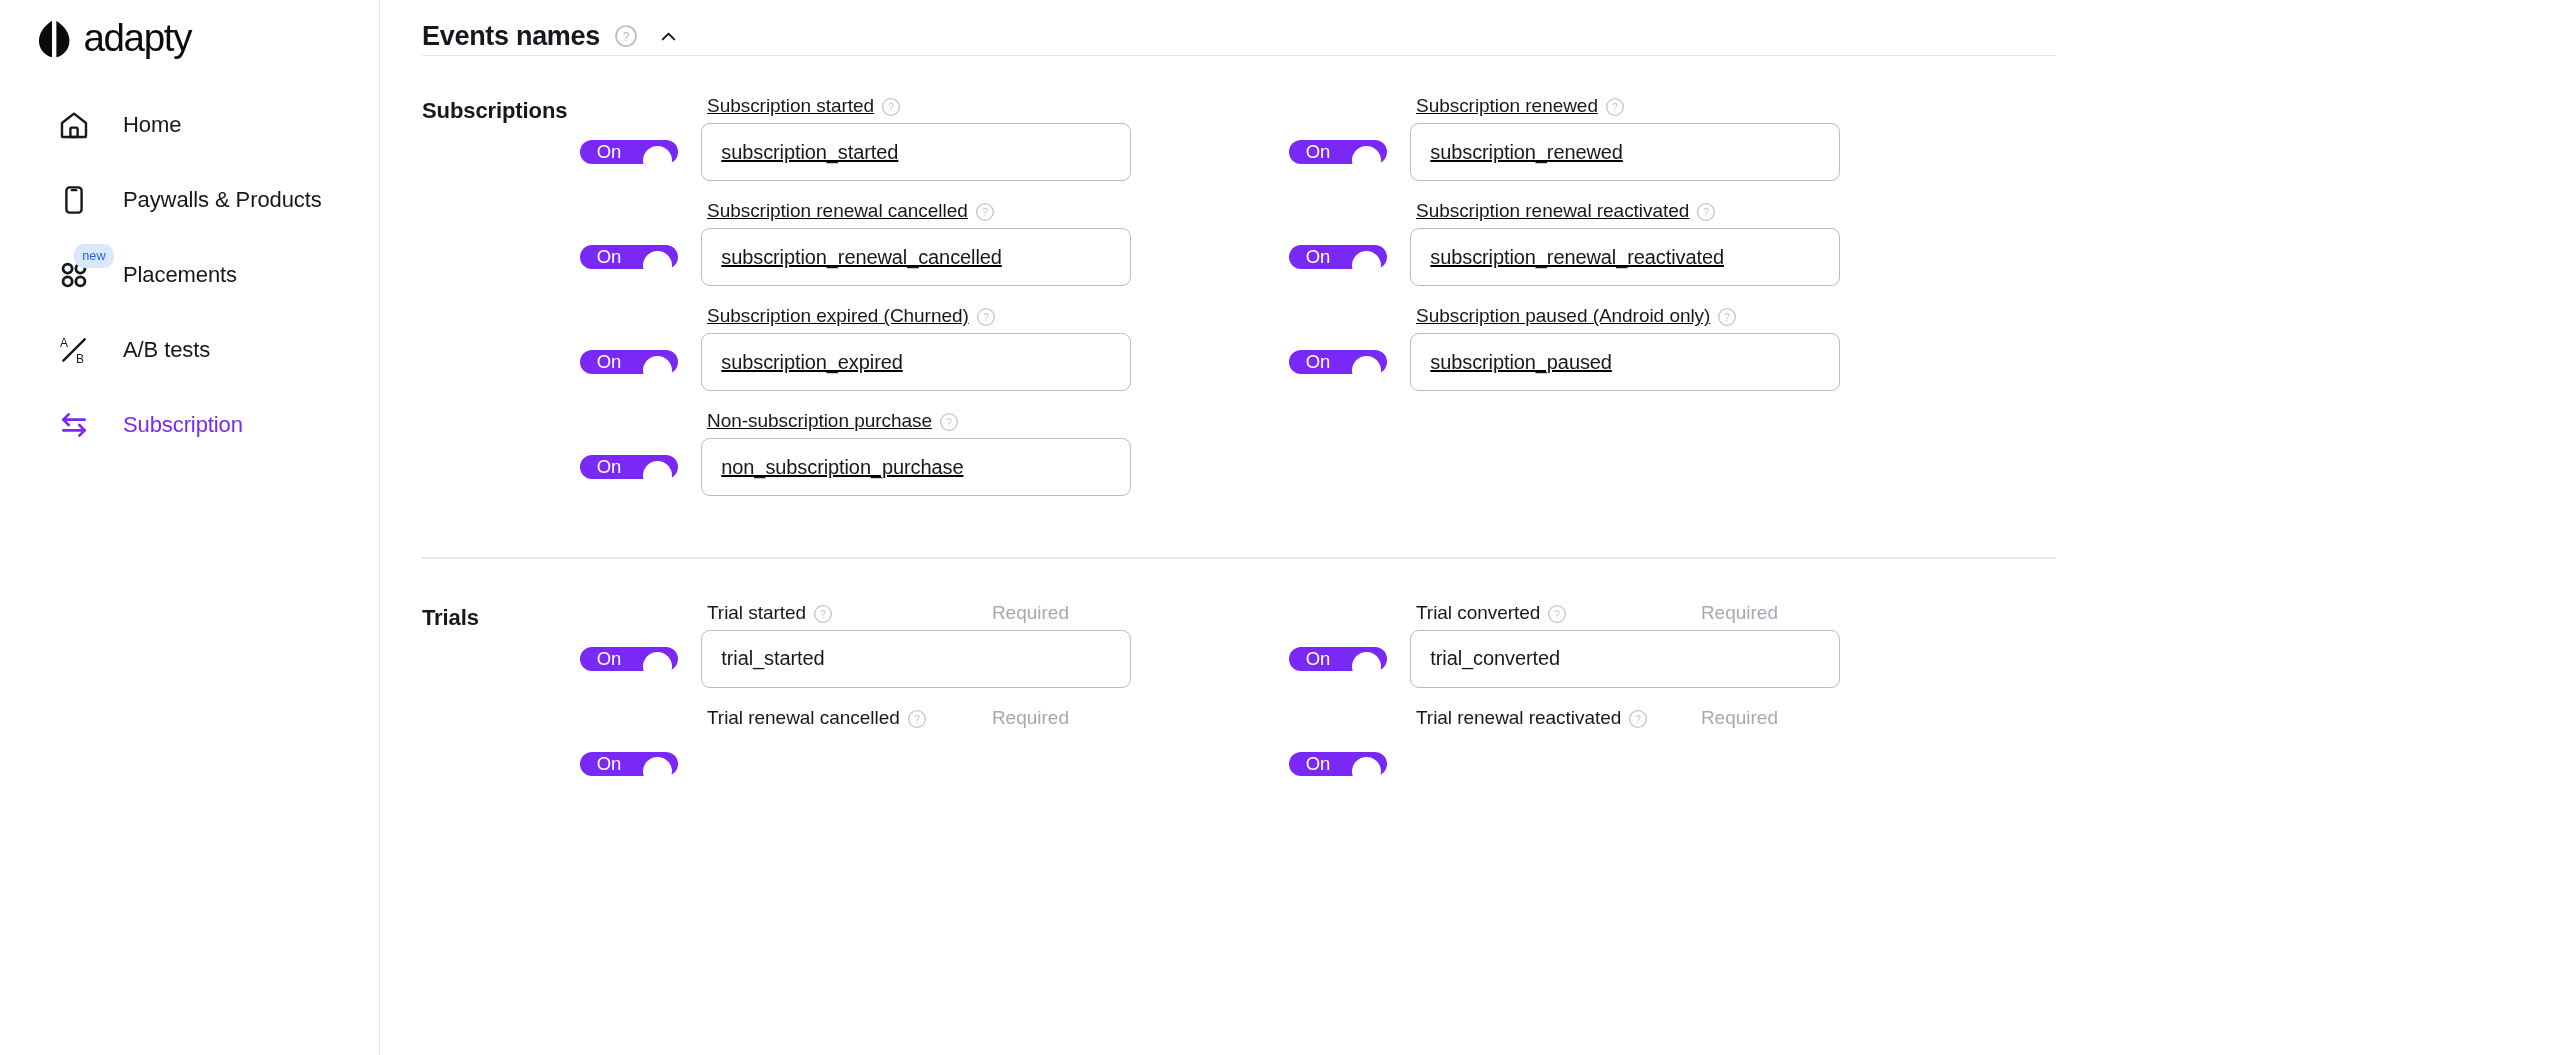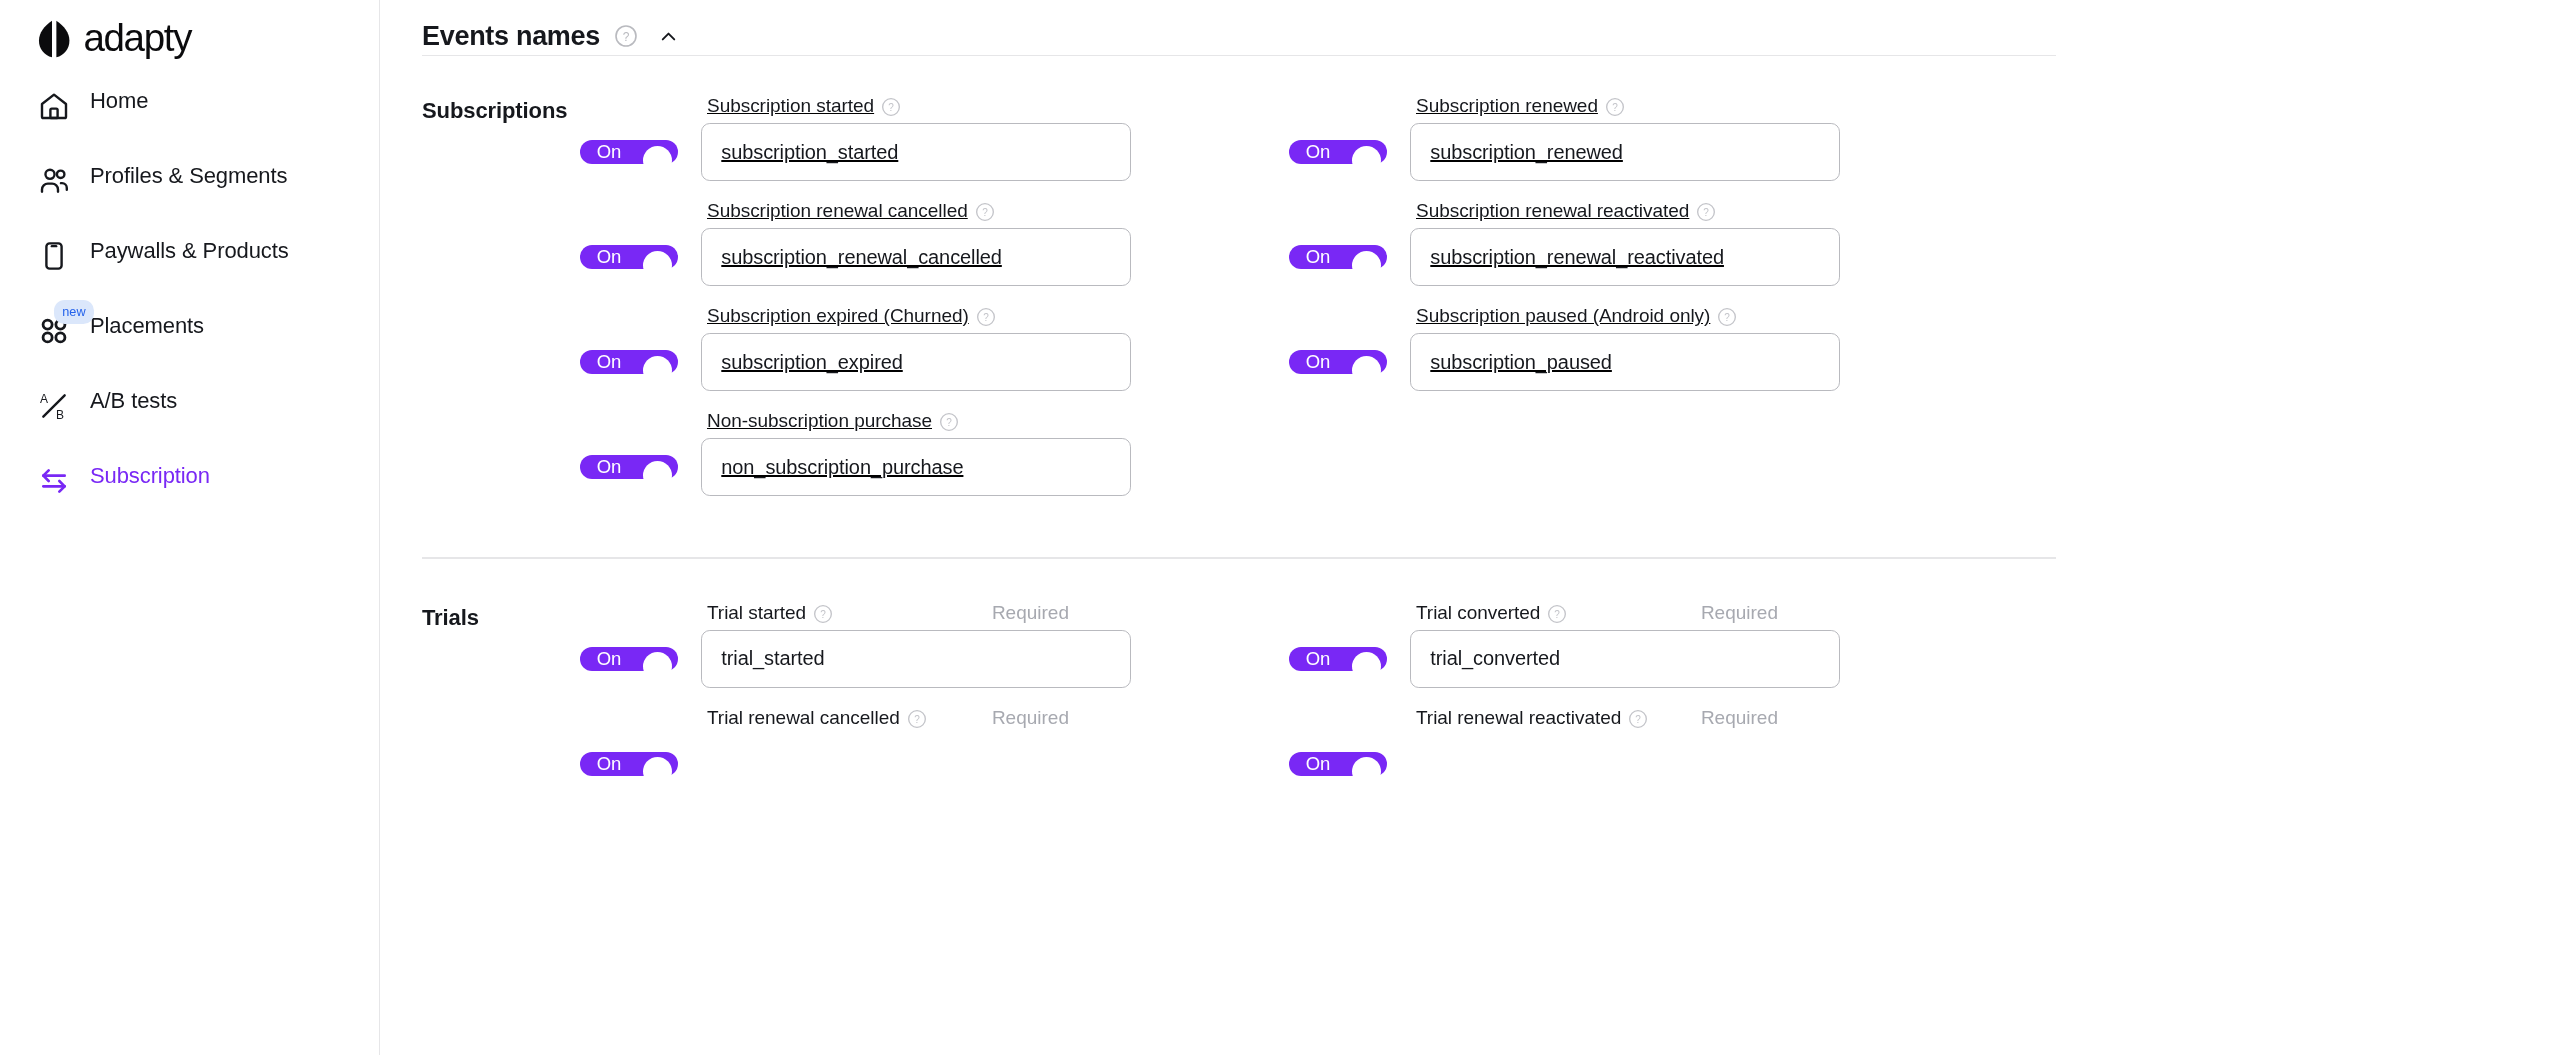--- a/index.html
+++ b/index.html
@@ -22,22 +22,22 @@
   .logo-wrap {
     display: flex; align-items: flex-start;
     padding: 19.3px 0 0 37px; height: 63px;
     gap: 8.8px;
   }
   .logo-mark { width: 37px; height: 40px; flex: 0 0 37px; }
   .logo-text { font-size: 0; line-height: 0; }
 
   .nav { margin-top: 24.6px; }
   .nav-item {
-    display: flex; align-items: flex-start;
-    height: 75px; padding-left: 35px; gap: 18px;
+    display: flex; align-items: center;
+    height: 75px; padding-left: 55px; gap: 31px;
     cursor: pointer; position: relative;
   }
   .nav-icon {
     width: 37px; height: 37px; flex: 0 0 37px;
     display: flex; align-items: center; justify-content: center;
     position: relative;
   }
   .nav-label {
     font-size: 22px; color: #16181d; letter-spacing: -0.1px;
     white-space: nowrap;
@@ -184,31 +184,20 @@
         <span class="nav-icon">
           <svg width="32" height="32" viewBox="0 0 24 24" fill="none" stroke="#16181d" stroke-width="1.8" stroke-linecap="round" stroke-linejoin="round">
             <path d="M3 10.5 L12 3.5 L21 10.5 V20 a1 1 0 0 1-1 1 H4 a1 1 0 0 1-1-1 Z"></path>
             <rect x="9.3" y="14" width="5.4" height="7" rx="1"></rect>
           </svg>
         </span>
         <span class="nav-label">Home</span>
       </div>
 
 
-      <div class="nav-item">
-        <span class="nav-icon">
-          <svg width="32" height="32" viewBox="0 0 24 24" fill="none" stroke="#16181d" stroke-width="1.8" stroke-linecap="round" stroke-linejoin="round">
-            <circle cx="9" cy="7" r="3.4"></circle>
-            <path d="M3 20 v-1.6 A4.4 4.4 0 0 1 7.4 14 h3.2 A4.4 4.4 0 0 1 15 18.4 V20"></path>
-            <circle cx="17" cy="7" r="2.8"></circle>
-            <path d="M17.2 13.6 h0.8 A3.6 3.6 0 0 1 21.6 17.2 V18.6"></path>
-          </svg>
-        </span>
-        <span class="nav-label">Profiles &amp; Segments</span>
-      </div>
 
       <div class="nav-item">
         <span class="nav-icon">
           <svg width="32" height="32" viewBox="0 0 24 24" fill="none" stroke="#16181d" stroke-width="1.8" stroke-linecap="round" stroke-linejoin="round">
             <rect x="6.3" y="2.5" width="11.4" height="19" rx="2.4"></rect>
             <path d="M10.4 4.6 h3.2"></path>
           </svg>
         </span>
         <span class="nav-label">Paywalls &amp; Products</span>
       </div>

